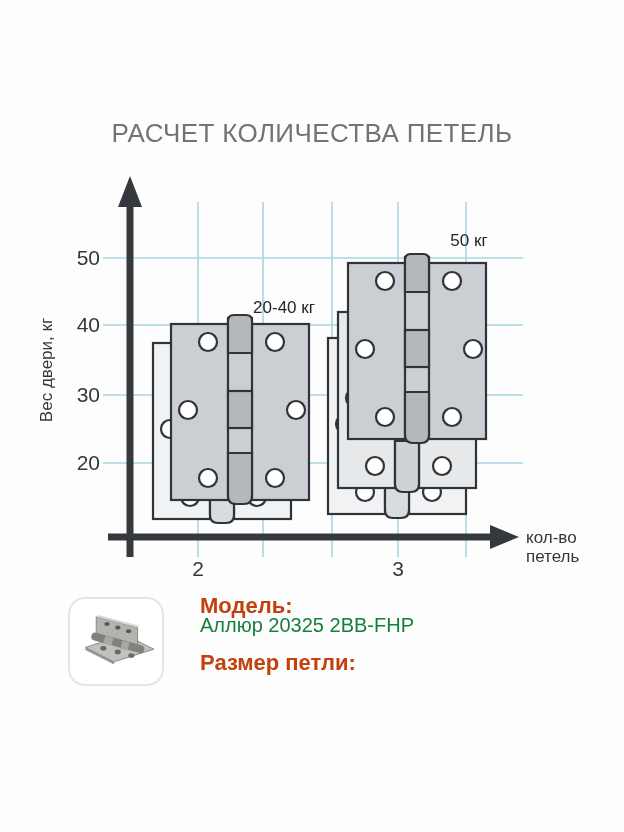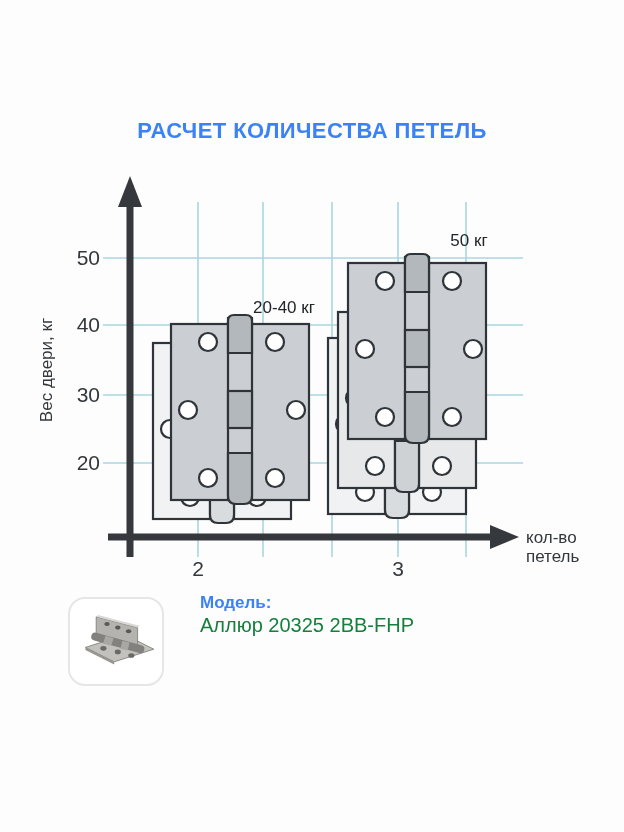--- a/index.html
+++ b/index.html
@@ -3,41 +3,41 @@
 <meta charset="utf-8">
 <style>
   html,body { margin:0; padding:0; background:#ffffff; }
   .page {
     position:relative; width:624px; height:832px;
     background:#fdfdfd; overflow:hidden;
     font-family:"Liberation Sans", sans-serif;
   }
   .title {
     position:absolute; top:118px; left:0; width:100%;
-    text-align:center; font-size:22px; font-weight:700;
-    letter-spacing:0.4px; color:#3b82f6;
+    text-align:center; font-size:26px; font-weight:400;
+    letter-spacing:0.4px; color:#737373;
   }
   .chart { position:absolute; left:0; top:0; }
   svg text { font-family:"Liberation Sans", sans-serif; }
   .tick  { font-size:21px; fill:#33383c; }
   .axis-label { font-size:17px; fill:#33383c; }
   .note  { font-size:17px; fill:#22262a; }
 
   
   use.h-front { --plate:#cbcfd3; --knuckle:#b3b8bc; }
   use.h-mid   { --plate:#e6e8ea; --knuckle:#ced2d5; }
   use.h-back  { --plate:#f1f2f3; --knuckle:#d9dcde; }
 
   .thumb {
     position:absolute; left:68px; top:597px; width:96px; height:89px;
     background:#ffffff; border:2px solid #e6e6e6; border-radius:17px;
     box-sizing:border-box; display:flex; align-items:center; justify-content:center;
   }
   .p-label {
-    position:absolute; left:200px; font-size:17px; font-weight:700; color:#3b82f6;
+    position:absolute; left:200px; font-size:22px; font-weight:700; color:#c2410c;
   }
   .p-value {
     position:absolute; left:200px; font-size:20px; color:#15803d;
   }
 </style>
 </head>
 <body>
 
 <div class="page">
 
@@ -127,14 +127,15 @@
       <ellipse cx="46" cy="24" rx="3" ry="2.3" fill="#5a5954"></ellipse>
       <ellipse cx="58" cy="28" rx="3" ry="2.3" fill="#5a5954"></ellipse>
       <ellipse cx="30" cy="47" rx="3.4" ry="2.6" fill="#6a6964"></ellipse>
       <ellipse cx="46" cy="51" rx="3.4" ry="2.6" fill="#6a6964"></ellipse>
       <ellipse cx="61" cy="55" rx="3.4" ry="2.6" fill="#6a6964"></ellipse>
     </svg>
   </div>
 
   <div class="p-label" style="top:593px;">Модель:</div>
   <div class="p-value" style="top:614px;">Аллюр 20325 2BB-FHP</div>
+  <div class="p-label" style="top:650px;">Размер петли:</div>
 
 </div>
 
 </body></html>

